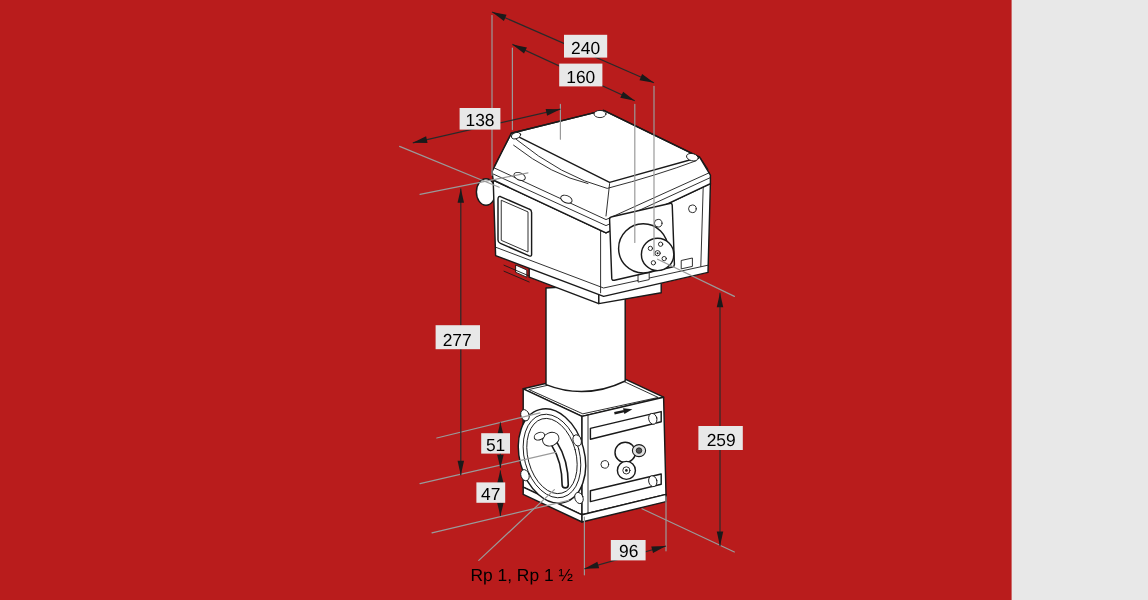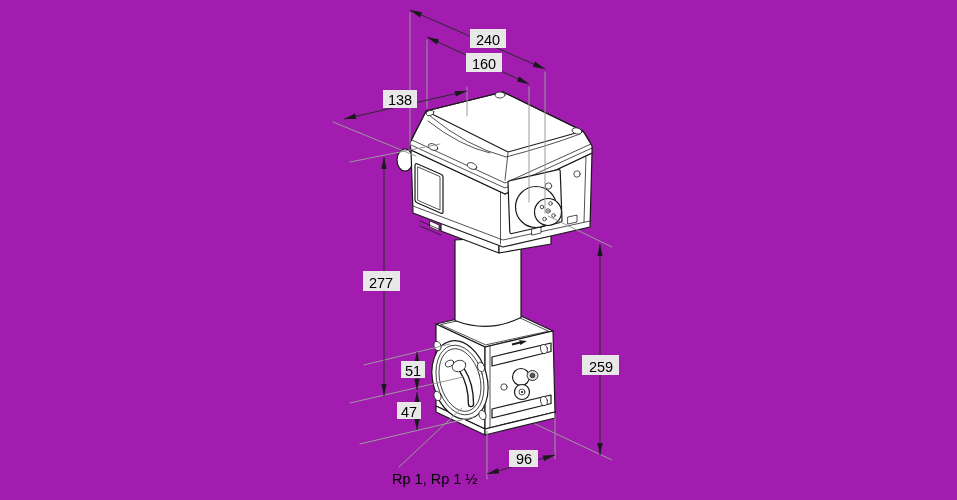--- a/index.html
+++ b/index.html
@@ -1,16 +1,16 @@
 <!DOCTYPE html>
 <html><head>
 <meta charset="utf-8">
 <style>
   html,body{margin:0;padding:0;background:#e8e8e8;}
-  .stage{width:957px;height:500px;position:relative;background:#a21caf;overflow:hidden;}
+  .stage{width:843px;height:500px;position:relative;background:#b91c1c;overflow:hidden;}
   svg{display:block;}
   .dev{stroke:#1a1a1a;stroke-width:1.2;fill:none;stroke-linejoin:round;stroke-linecap:round;}
   .devf{stroke:#1a1a1a;stroke-width:1.2;fill:#ffffff;stroke-linejoin:round;stroke-linecap:round;}
   .thin{stroke:#1a1a1a;stroke-width:0.75;fill:none;stroke-linejoin:round;stroke-linecap:round;}
   .thinf{stroke:#1a1a1a;stroke-width:0.75;fill:#ffffff;stroke-linejoin:round;stroke-linecap:round;}
   .wit{stroke:#9a9a9a;stroke-width:1;fill:none;stroke-linecap:round;}
   .dim{stroke:#2a2a2a;stroke-width:1;fill:none;}
   .arr{fill:#1a1a1a;stroke:none;}
   .mask{fill:#e8e8e8;stroke:none;}
   .lbl{font-family:"Liberation Sans","DejaVu Sans",sans-serif;font-size:14.5px;fill:#000;}

